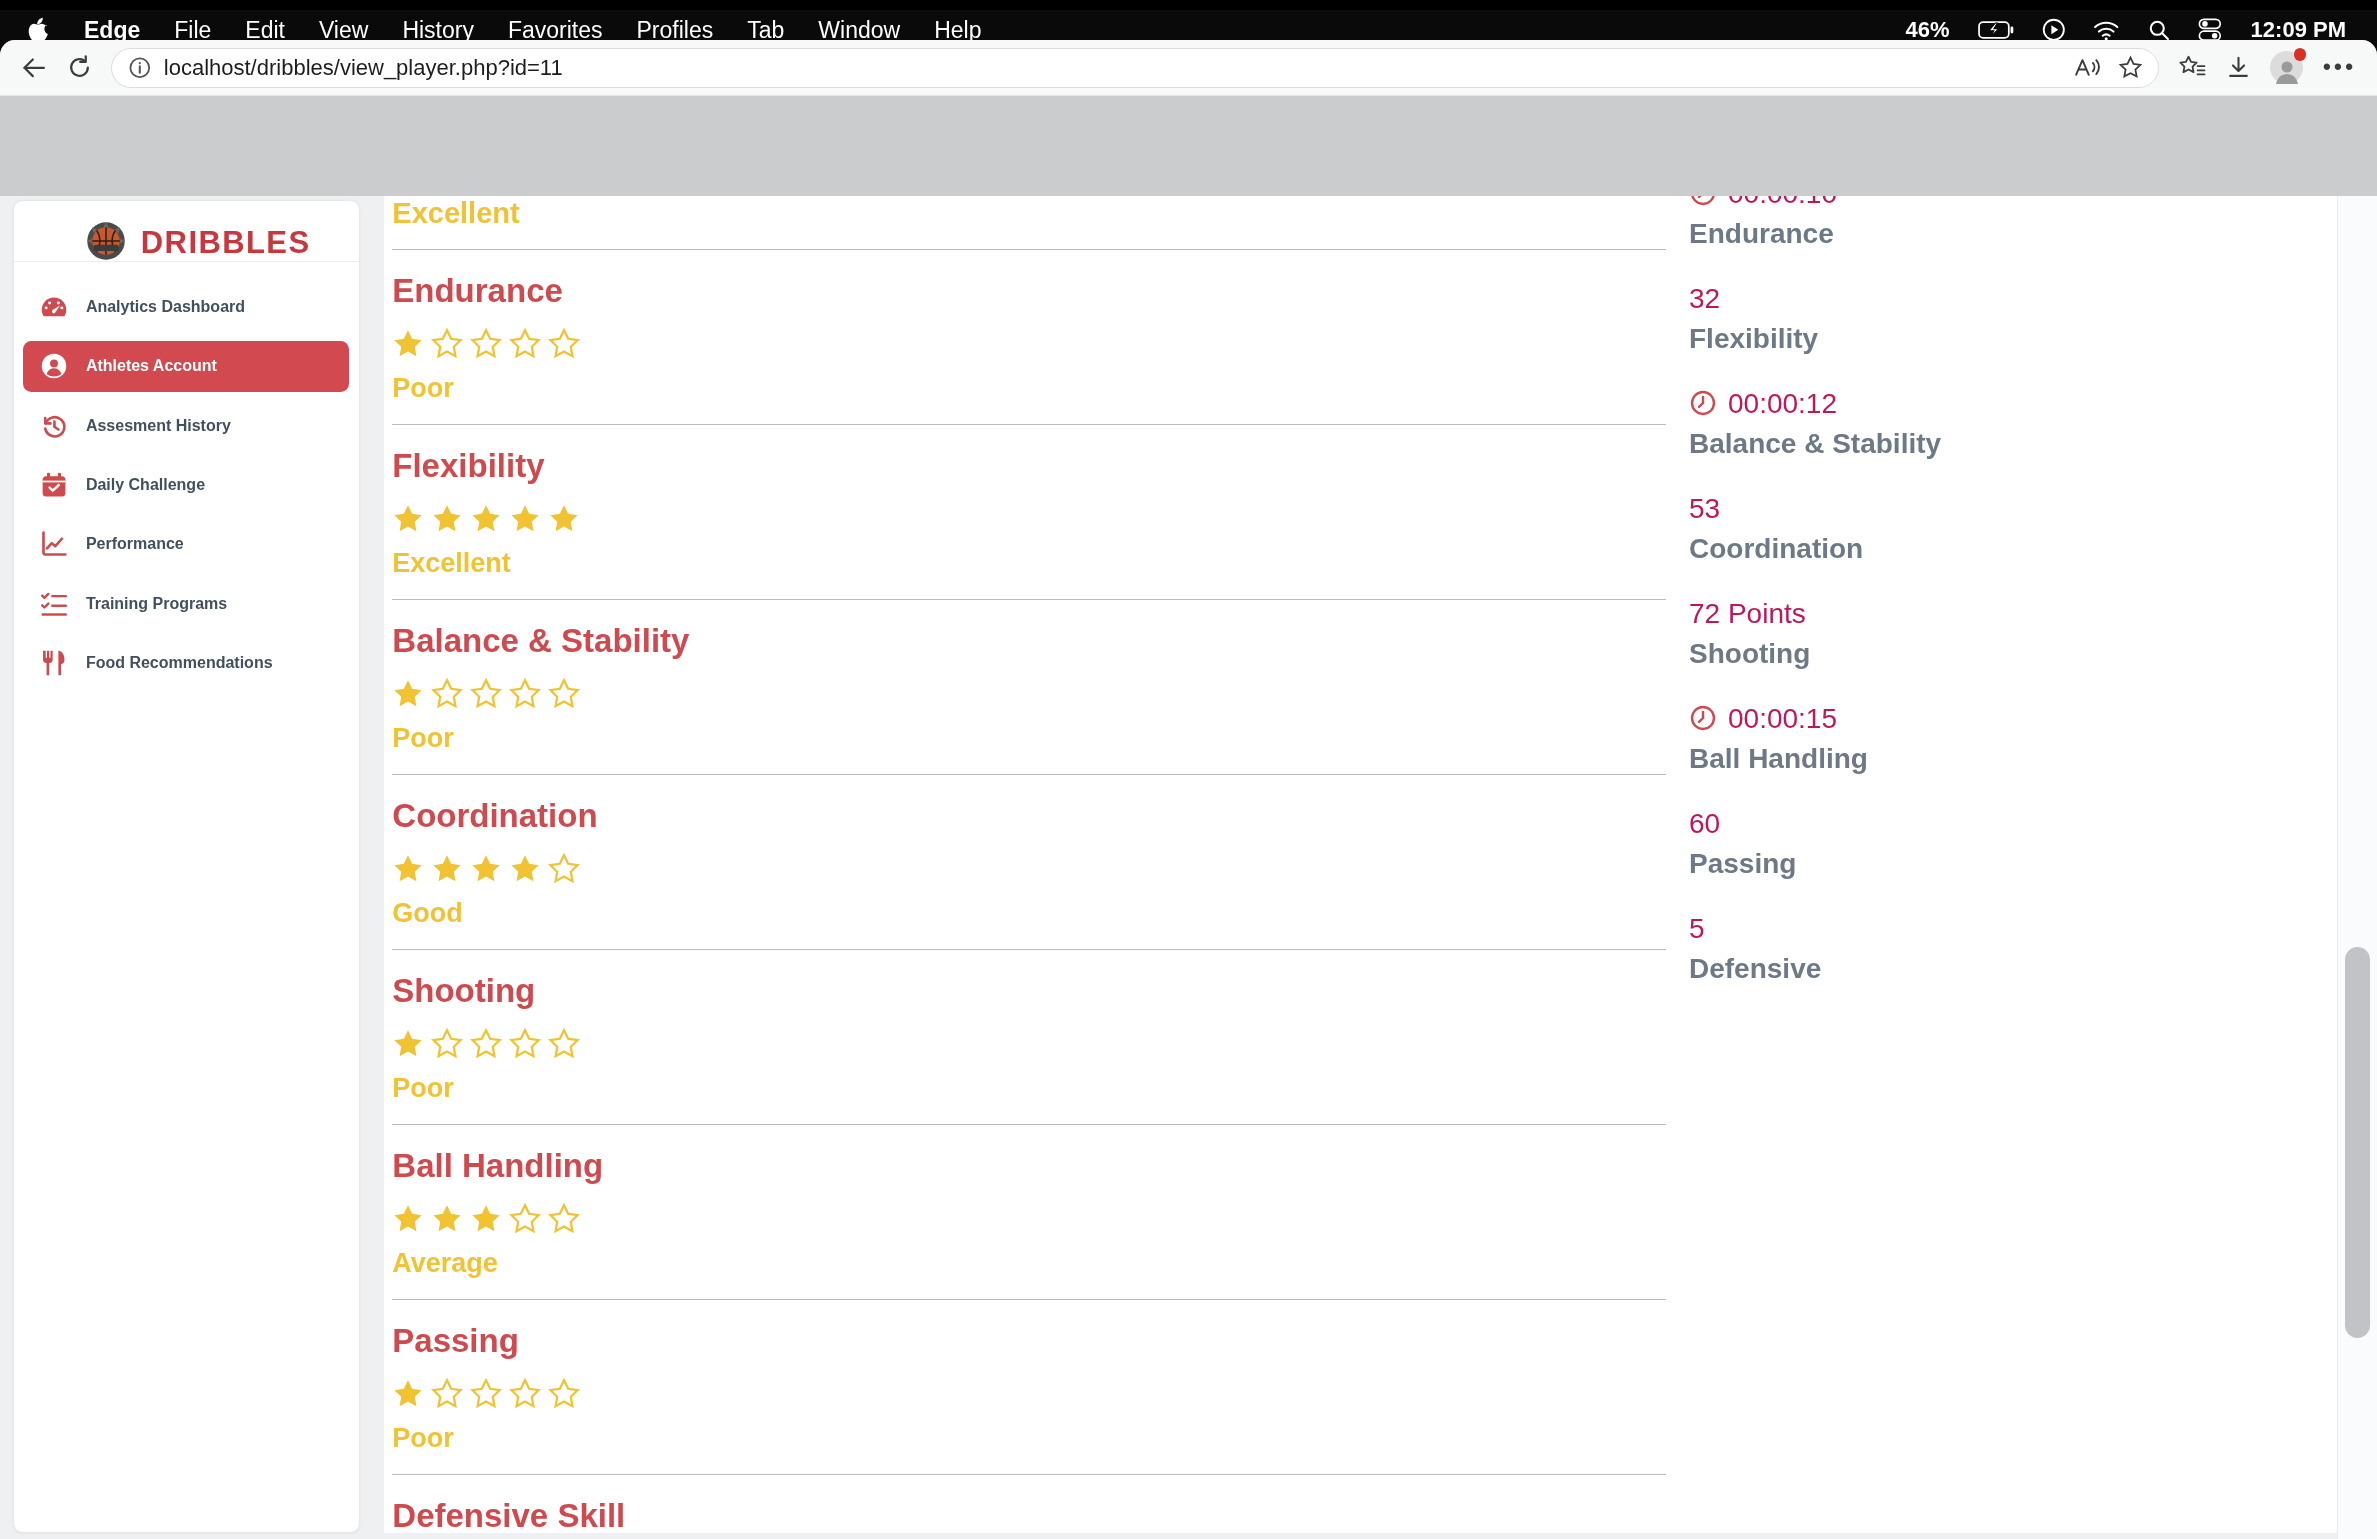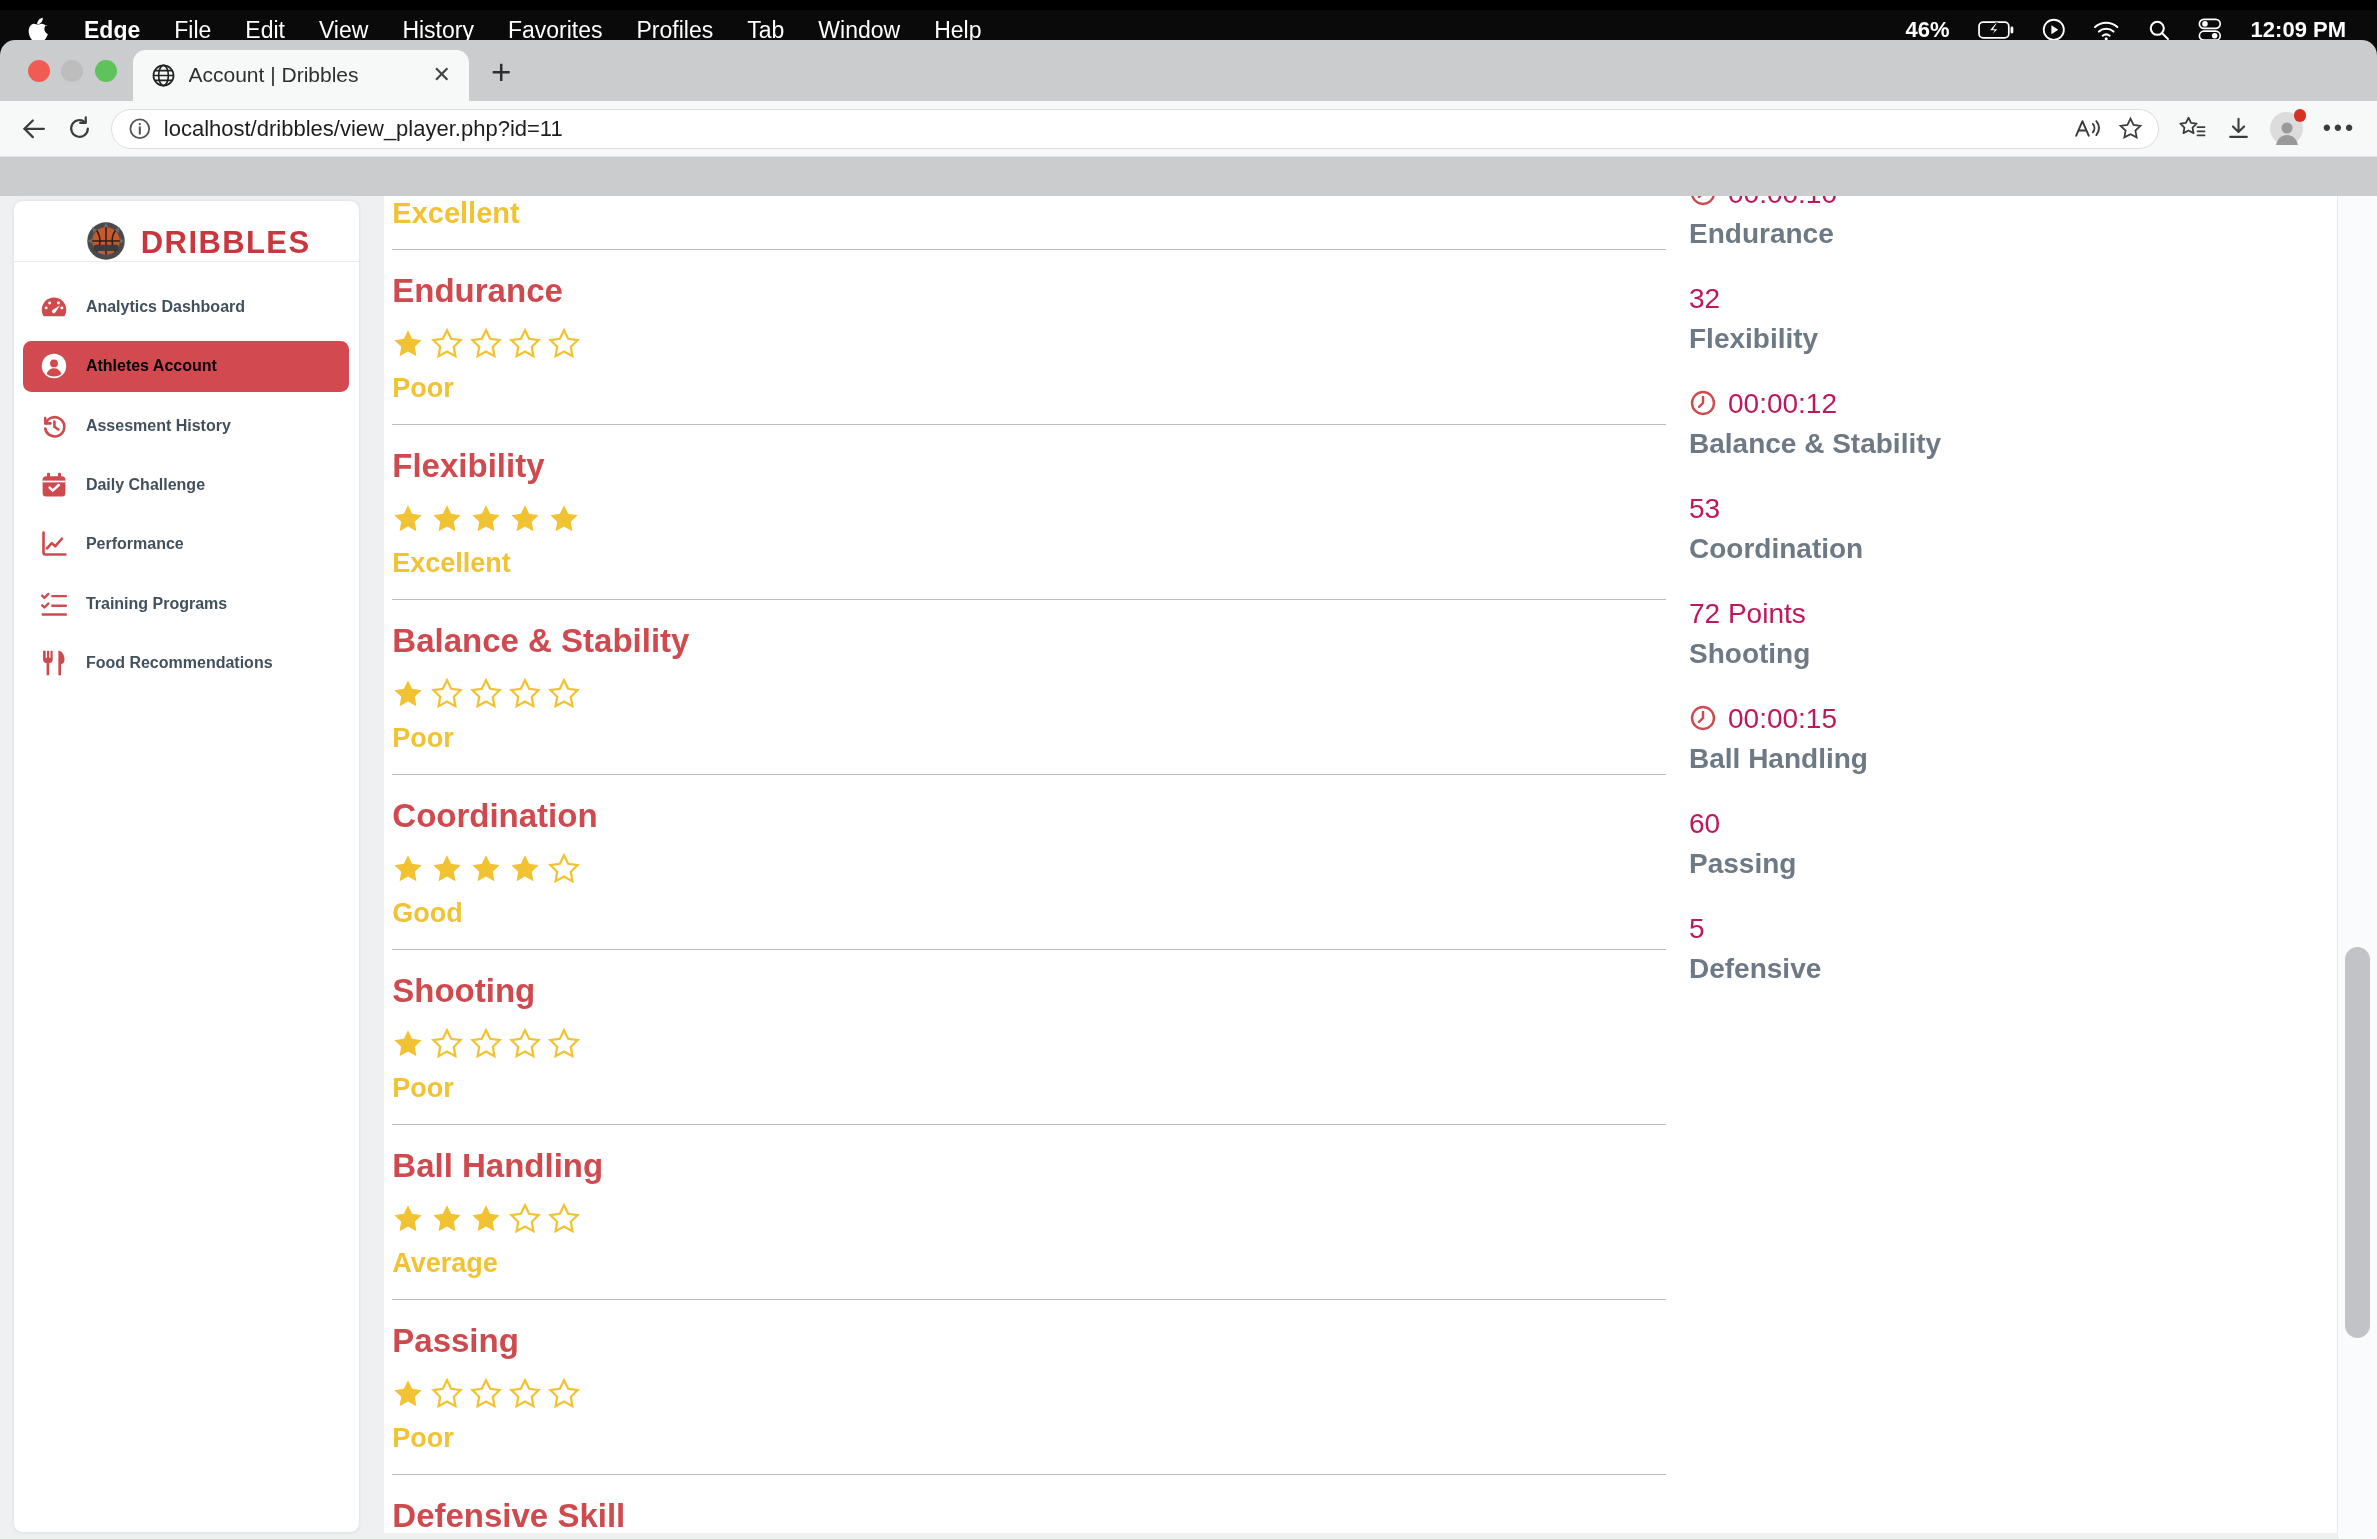--- a/index.html
+++ b/index.html
@@ -46,21 +46,21 @@
            border:0.7px solid #e6e7e9;border-radius:9.7px;box-sizing:border-box;
            box-shadow:0 0.7px 2.8px rgba(0,0,0,.05);}
   .brand{height:60px;display:flex;align-items:flex-end;justify-content:center;gap:15.3px;
          border-bottom:1.4px solid #ededee;padding-left:24px;}
   .brand-text{font-size:31px;font-weight:bold;color:#c8373d;letter-spacing:1.4px;}
   .nav{padding:19.5px 9.7px;}
   .nav-item{display:flex;align-items:center;gap:18px;height:51px;margin-bottom:8.3px;
             padding:0 16.7px;border-radius:8.3px;color:#41505d;font-size:16px;font-weight:bold;
             --row-bg:#ffffff;}
   .nav-item .icon{width:28px;height:28px;color:#cf4a4f;flex:0 0 auto;}
-  .nav-item.active{background:#d2494f;color:#000000;--row-bg:#d2494f;}
+  .nav-item.active{background:#d2494f;color:#ffffff;--row-bg:#d2494f;}
   .nav-item.active .icon{color:#fff;}
   .icon .neg{fill:var(--row-bg);}
   
   .main-card{position:absolute;left:384px;top:0;right:39px;bottom:5.6px;background:#fff;overflow:hidden;}
   .skills{position:absolute;left:8.3px;top:0;width:1274px;}
   .clipped-label{margin-top:1.4px;font-size:29px;line-height:32px;font-weight:bold;color:#f1c232;}
   .divider{border:none;border-top:1.4px solid #b9bdc2;margin:19.5px 0 0 0;}
   .section{margin-top:22px;}
   .skill-name{margin:0;font-size:33px;line-height:38px;font-weight:bold;color:#cf4a4f;}
   .stars{display:flex;gap:7px;margin-top:18px;height:32px;}
@@ -136,37 +136,20 @@
         <rect x="2" y="19" width="30" height="13" rx="6.5" fill="none" stroke="#fff" stroke-width="2.4"></rect>
         <circle cx="24" cy="25.5" r="4" fill="#fff"></circle>
       </svg>
     </span>
     <span>12:09 PM</span>
   </div>
 </header>
 
 <div class="window">
 
-  <div class="tabstrip">
-    <span class="light red"></span>
-    <span class="light yellow"></span>
-    <span class="light green"></span>
-    <div class="tab">
-      <span>
-        <svg width="25" height="25" viewBox="0 0 36 36" fill="none" stroke="#222" stroke-width="2.4">
-          <circle cx="18" cy="18" r="14.5"></circle>
-          <ellipse cx="18" cy="18" rx="7" ry="14.5"></ellipse>
-          <path d="M3.5 18h29M5.5 11h25M5.5 25h25"></path>
-        </svg>
-      </span>
-      <span class="tab-title">Account | Dribbles</span>
-      <span class="tab-close">✕</span>
-    </div>
-    <span class="newtab">+</span>
-  </div>
 
   <div class="toolbar">
     <span class="tool-icon">
       <svg width="26.4" height="23.6" viewBox="0 0 38 34" fill="none" stroke="#3c3c3c" stroke-width="3.2" stroke-linecap="round" stroke-linejoin="round">
         <path d="M17 5L5 17l12 12"></path>
           <path d="M5 17h28"></path>
       </svg>
     </span>
     <span class="tool-icon">
       <svg width="25" height="25" viewBox="0 0 36 36" fill="none" stroke="#3c3c3c" stroke-width="3.2" stroke-linecap="round">

